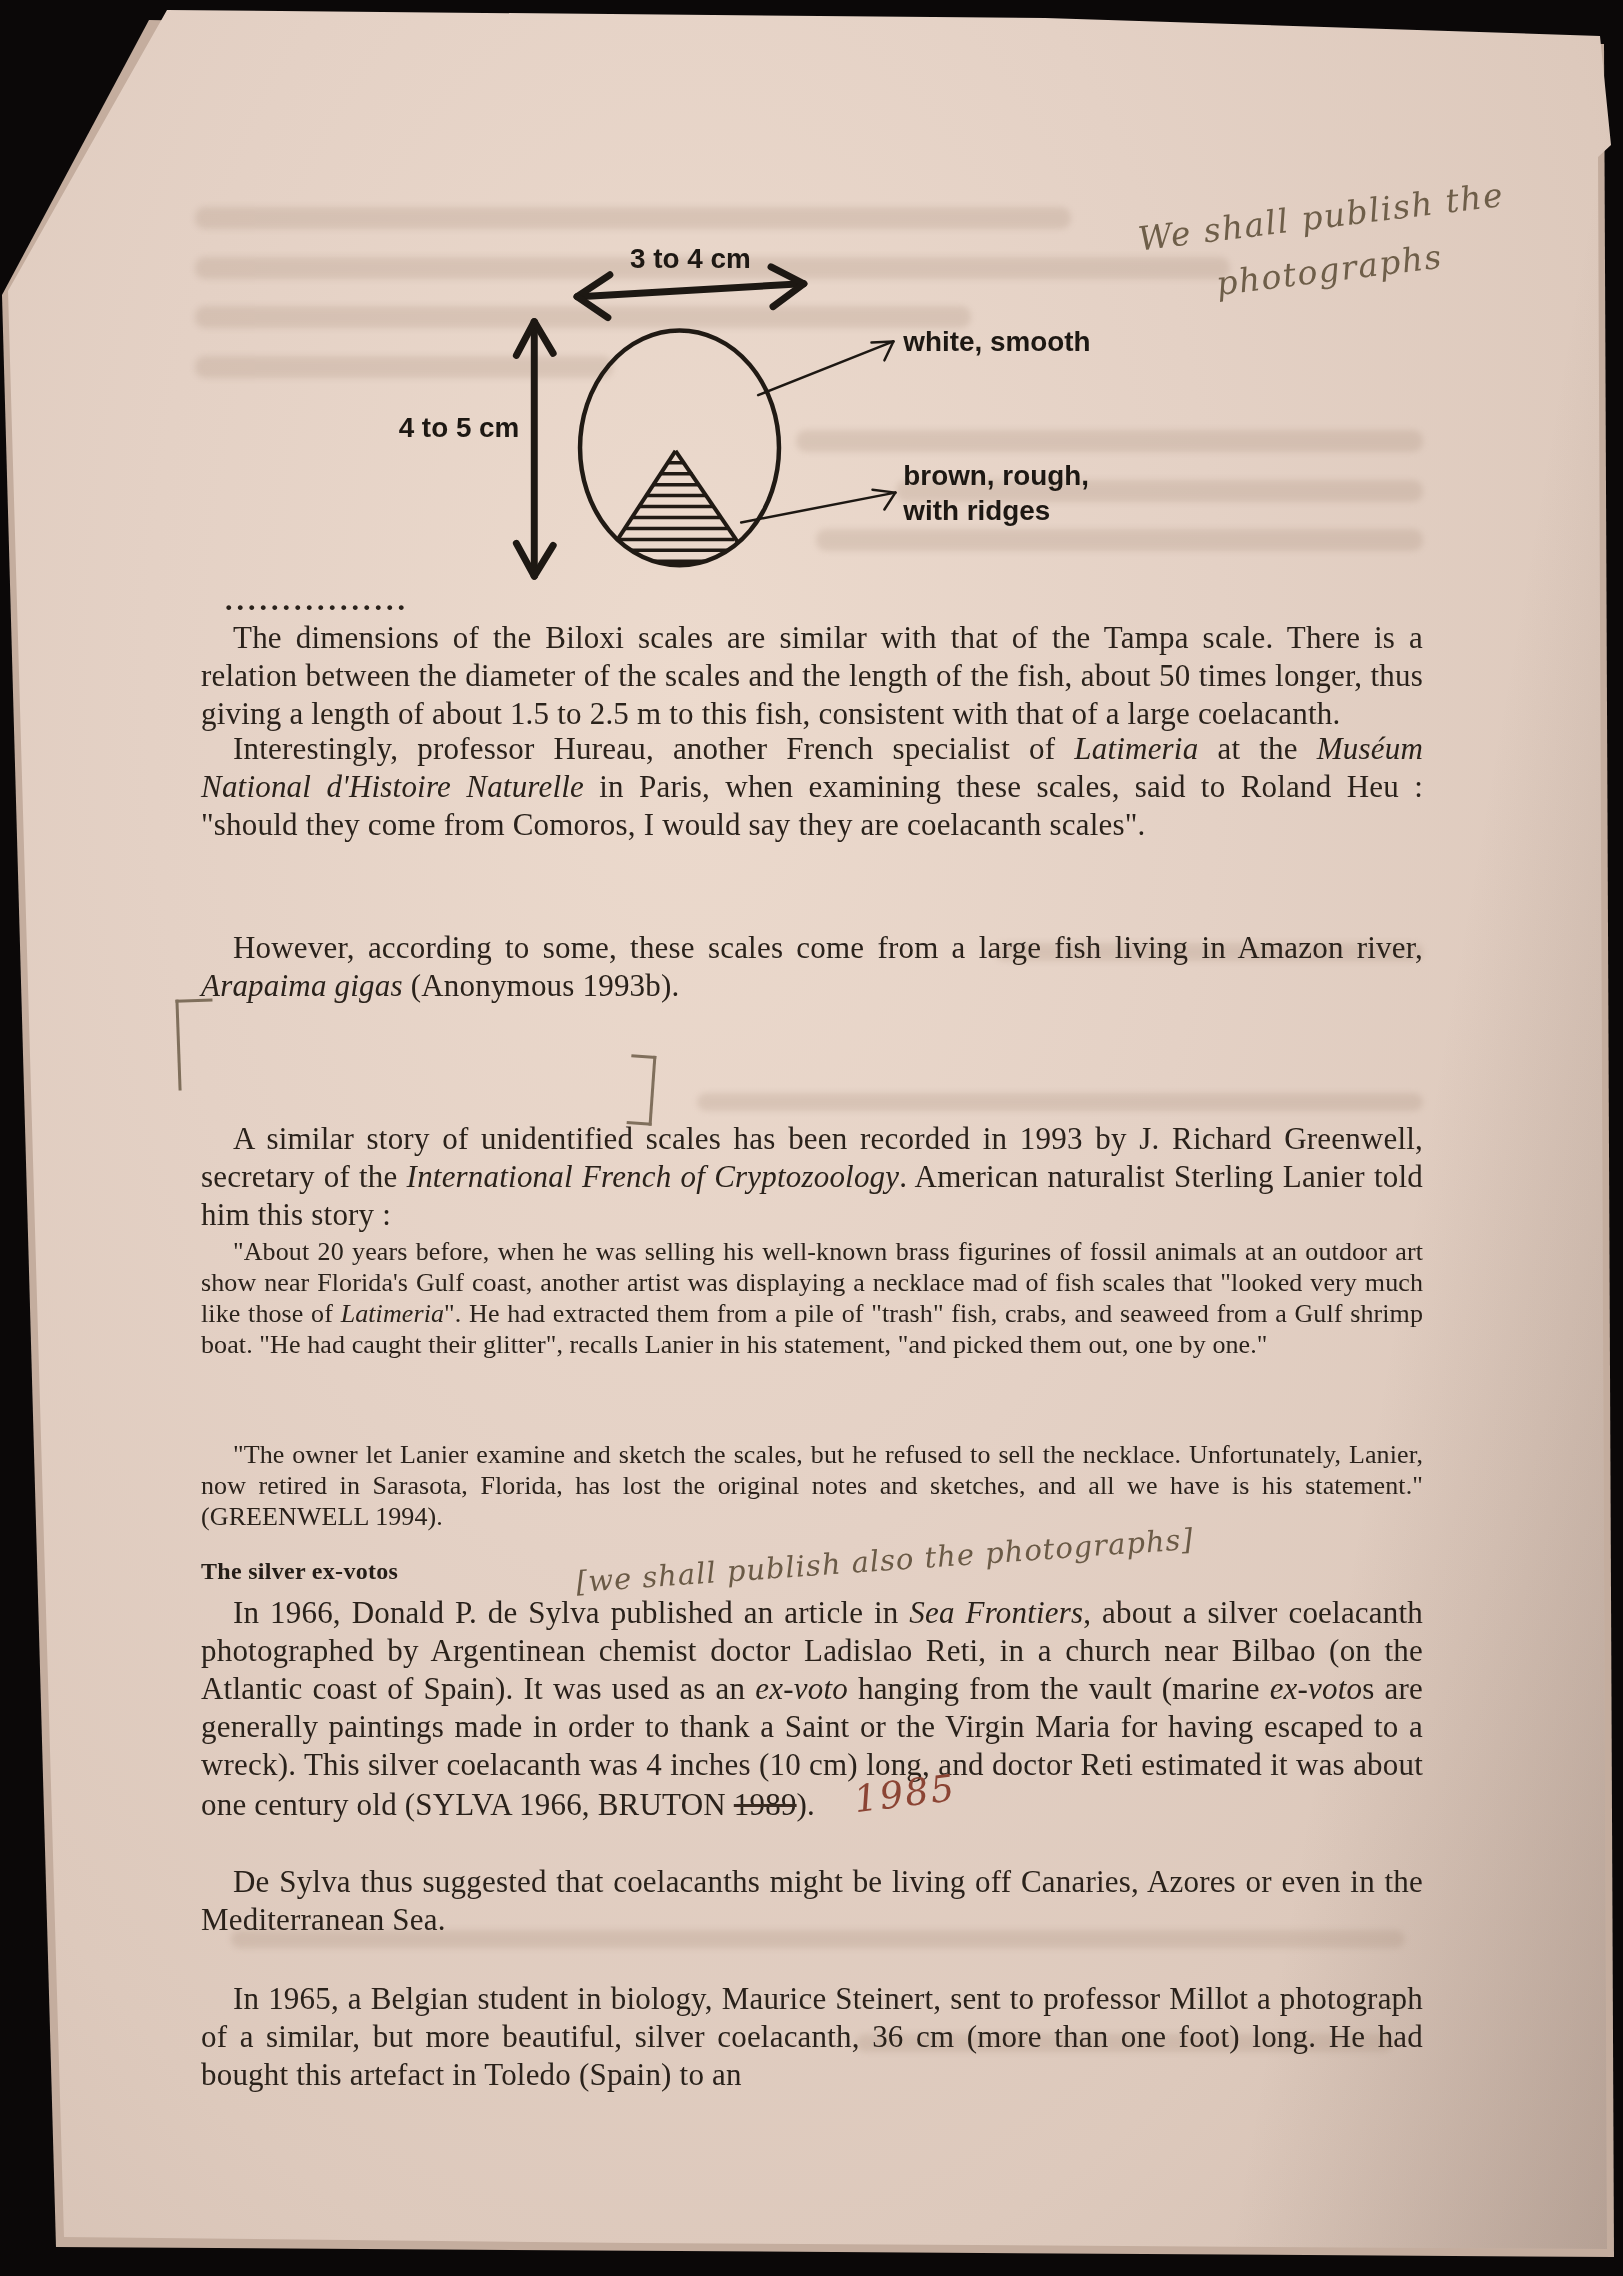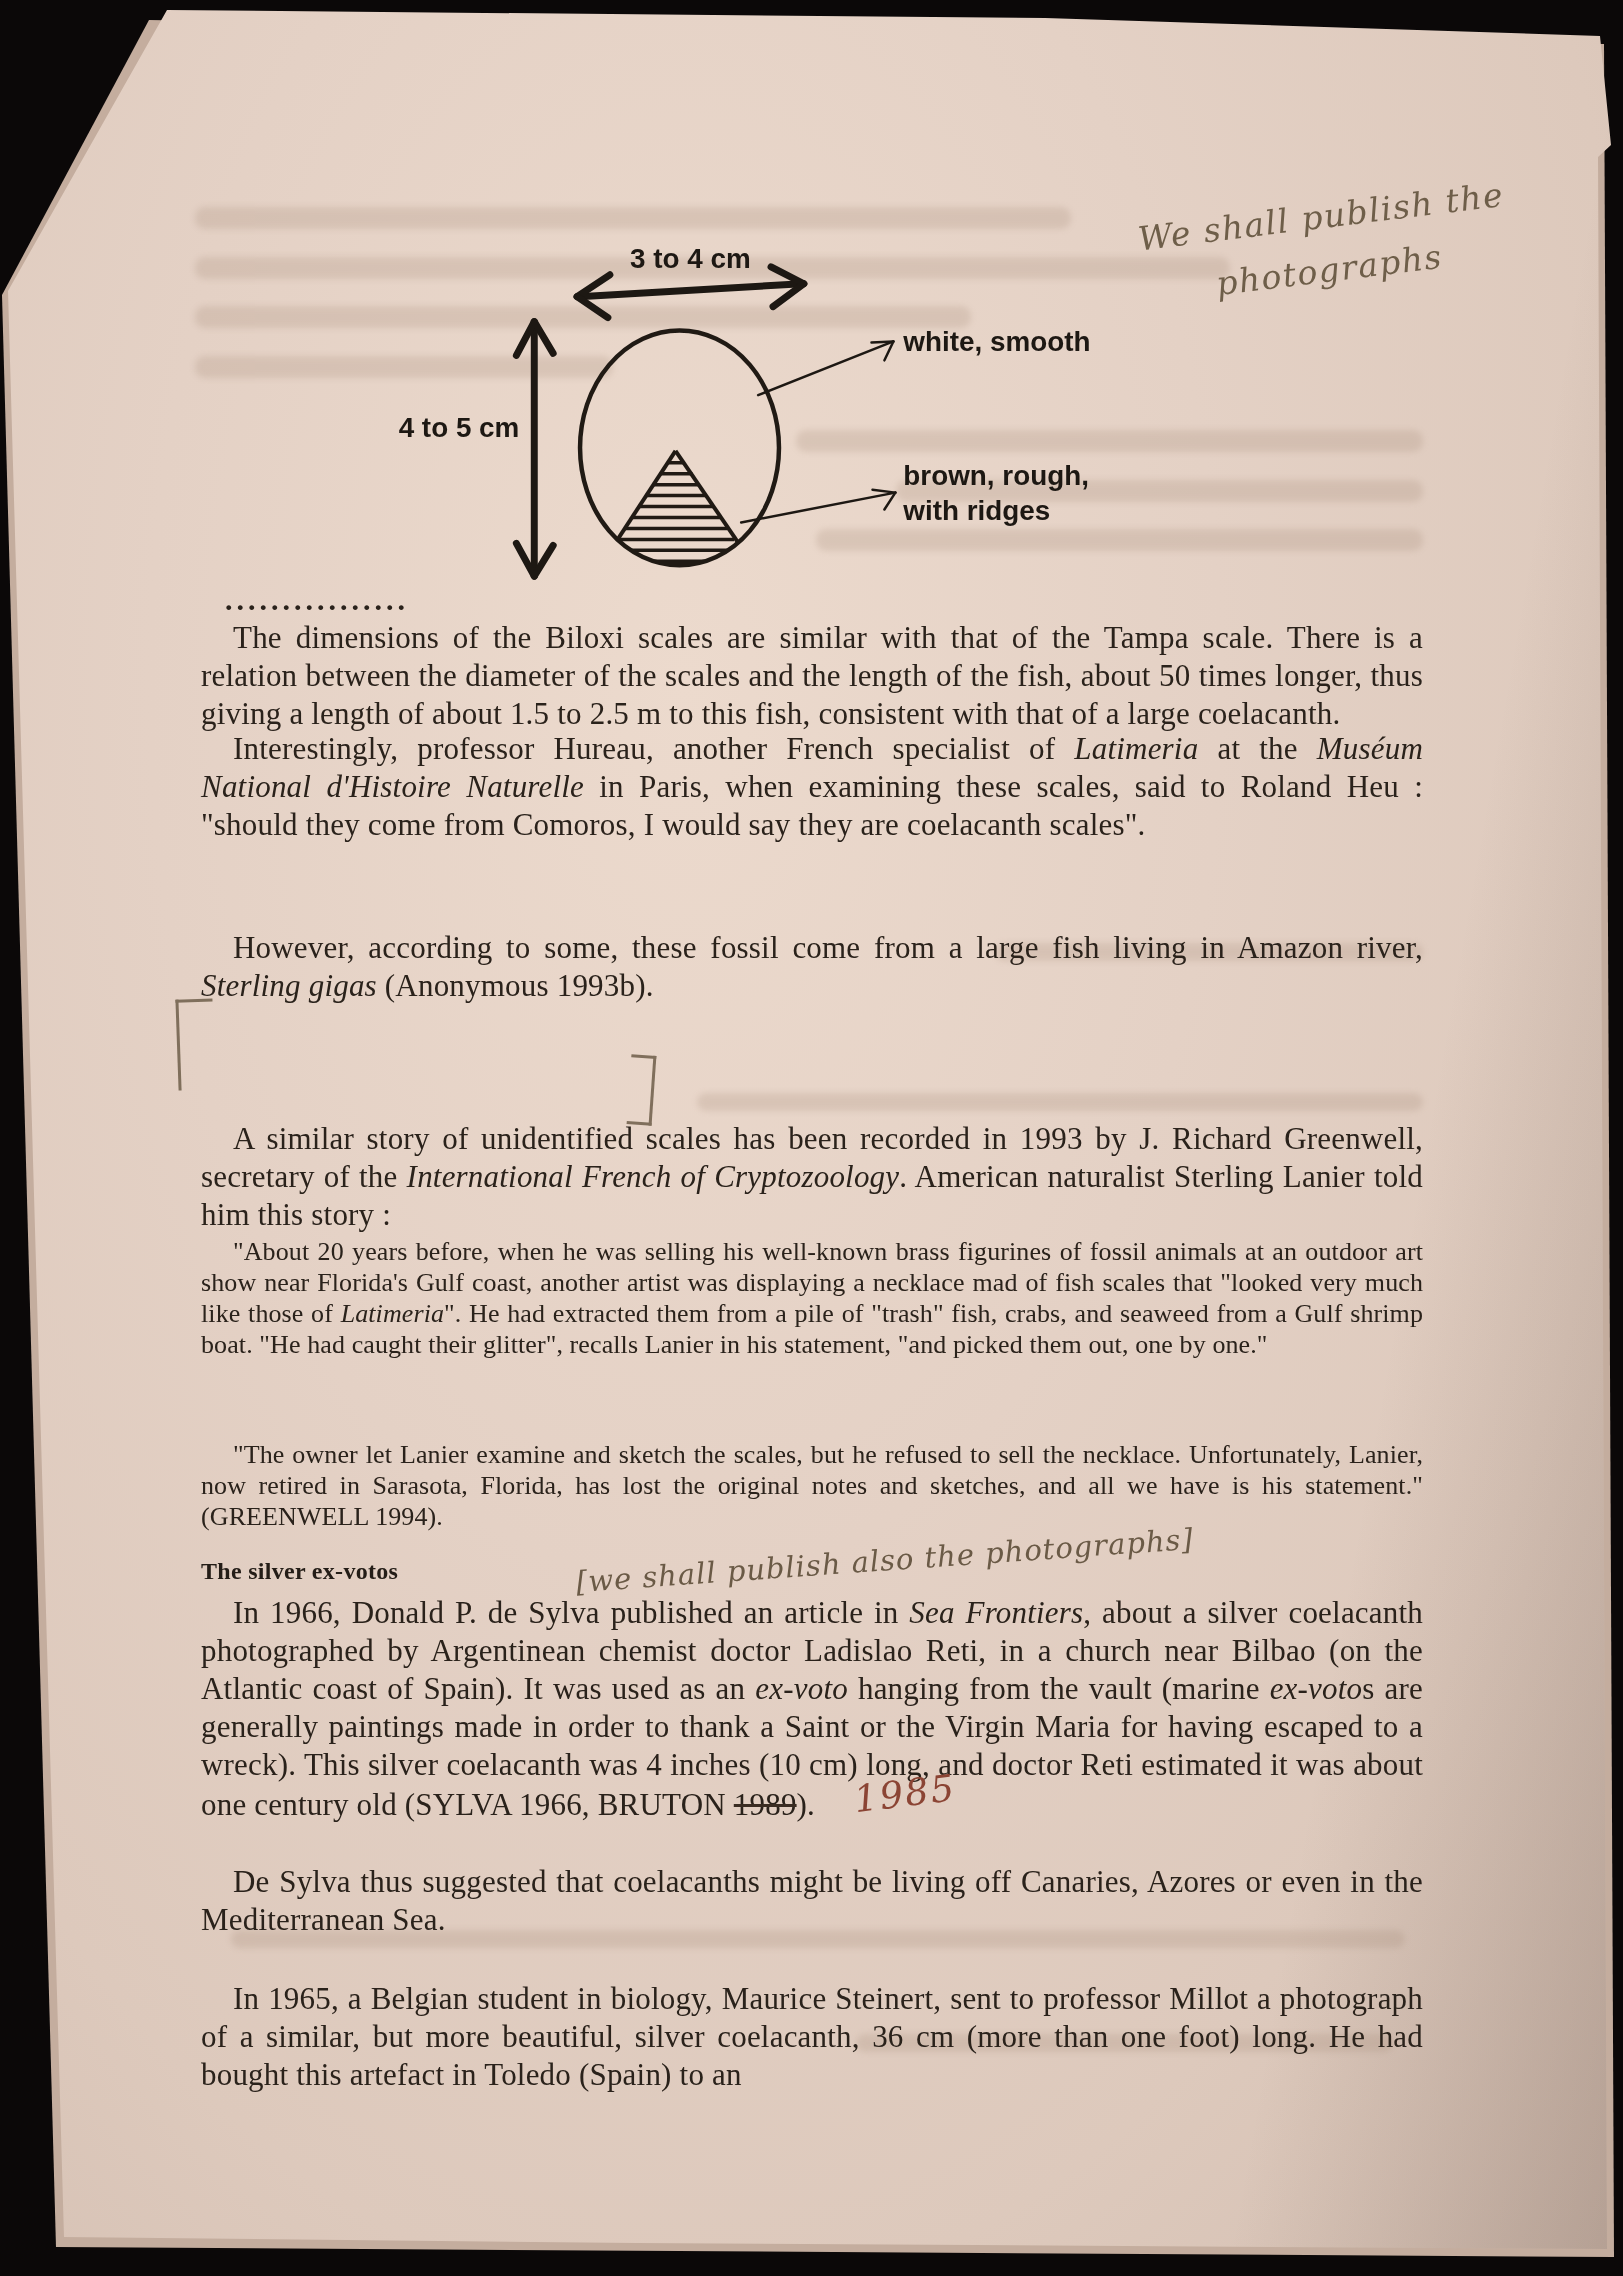--- a/index.html
+++ b/index.html
@@ -176,21 +176,21 @@
 
   <div class="hand hand-top">
     <span class="l1">We shall publish the</span>
     <span class="l2">photographs</span>
   </div>
 
   <div class="dotted">................</div>
 
   <div class="tx indent" style="top:619px;"><span>The dimensions of the Biloxi scales are similar with that of the Tampa scale. There is a relation between the diameter of the scales and the length of the fish, about 50 times longer, thus giving a length of about 1.5 to 2.5 m to this fish, consistent with that of a large coelacanth.</span></div>
   <div class="tx indent" style="top:730px;"><span>Interestingly, professor Hureau, another French specialist of </span><span class="seg-i">Latimeria</span><span> at the </span><span class="seg-i">Muséum National d'Histoire Naturelle</span><span> in Paris, when examining these scales, said to Roland Heu : "should they come from Comoros, I would say they are coelacanth scales".</span></div>
-  <div class="tx indent" style="top:929px;"><span>However, according to some, these fossil come from a large fish living in Amazon river, </span><span class="seg-i">Sterling gigas</span><span> (Anonymous 1993b).</span></div>
+  <div class="tx indent" style="top:929px;"><span>However, according to some, these scales come from a large fish living in Amazon river, </span><span class="seg-i">Arapaima gigas</span><span> (Anonymous 1993b).</span></div>
   <div class="tx indent" style="top:1120px;"><span>A similar story of unidentified scales has been recorded in 1993 by J. Richard Greenwell, secretary of the </span><span class="seg-i">International French of Cryptozoology</span><span>. American naturalist Sterling Lanier told him this story :</span></div>
   <div class="tx small indent" style="top:1236px;"><span>"About 20 years before, when he was selling his well-known brass figurines of fossil animals at an outdoor art show near Florida's Gulf coast, another artist was displaying a necklace mad of fish scales that "looked very much like those of </span><span class="seg-i">Latimeria</span><span>". He had extracted them from a pile of "trash" fish, crabs, and seaweed from a Gulf shrimp boat. "He had caught their glitter", recalls Lanier in his statement, "and picked them out, one by one."</span></div>
   <div class="tx small indent" style="top:1439px;"><span>"The owner let Lanier examine and sketch the scales, but he refused to sell the necklace. Unfortunately, Lanier, now retired in Sarasota, Florida, has lost the original notes and sketches, and all we have is his statement." (GREENWELL 1994).</span></div>
 
   <div class="brk-open"></div>
   <div class="brk-close"></div>
 
   <div class="hand hand-mid">[we shall publish also the photographs]</div>
 
   <div class="heading">The silver ex-votos</div>

